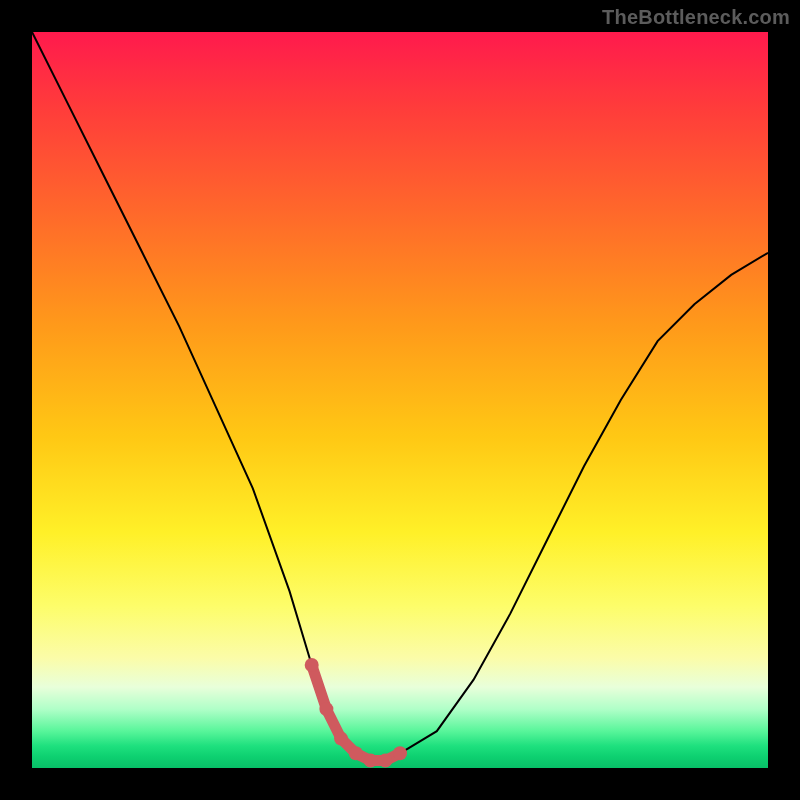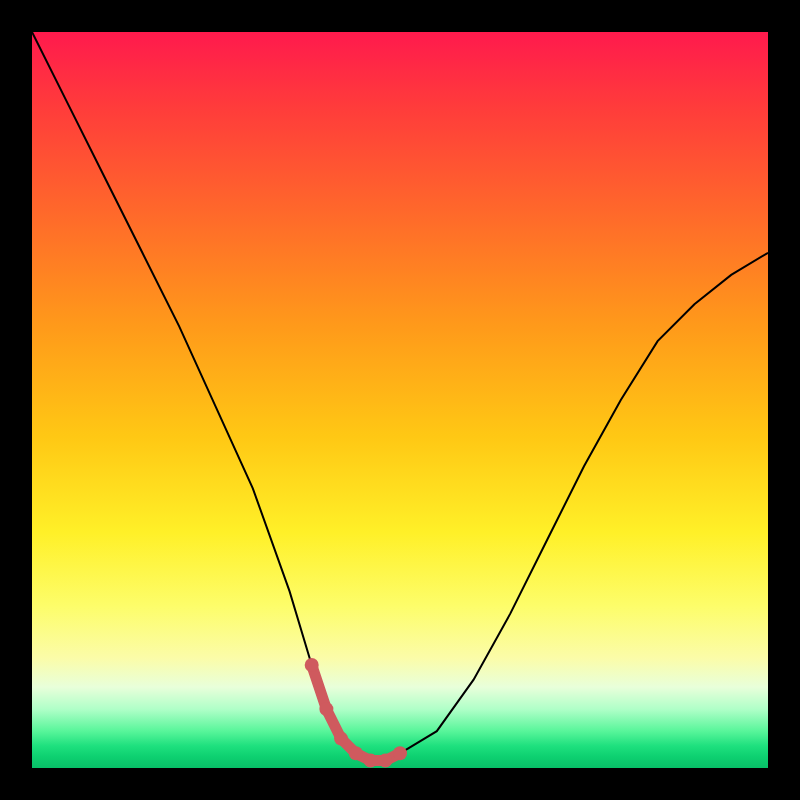--- a/index.html
+++ b/index.html
@@ -65,20 +65,21 @@
     font-weight: 600;
     color: #5c5c5c;
     letter-spacing: 0.2px;
   }
 </style>
 </head>
 <body>
 
 <div class="frame">
 
+  <div class="watermark">TheBottleneck.com</div>
 
   <div class="plot-area">
     <div class="gradient"></div>
 
     <svg class="curve-svg" viewBox="0 0 736 736" preserveAspectRatio="none">
       <g>
         <path id="curve-path" fill="none" stroke="#000000" stroke-width="2" d="M0.0 0.0 L36.8 73.6 L73.6 147.2 L110.4 220.8 L147.2 294.4 L184.0 375.4 L220.8 456.3 L257.6 559.4 L279.7 633.0 L294.4 677.1 L309.1 706.6 L323.8 721.3 L338.6 728.6 L353.3 728.6 L368.0 721.3 L404.8 699.2 L441.6 647.7 L478.4 581.4 L515.2 507.8 L552.0 434.2 L588.8 368.0 L625.6 309.1 L662.4 272.3 L699.2 242.9 L736.0 220.8"></path>
       </g>
       <g>
         <path id="marker-path" fill="none" stroke="#cf5a5e" stroke-width="11" stroke-linecap="round" stroke-linejoin="round" d="M279.7 633.0 L294.4 677.1 L309.1 706.6 L323.8 721.3 L338.6 728.6 L353.3 728.6 L368.0 721.3"></path>

